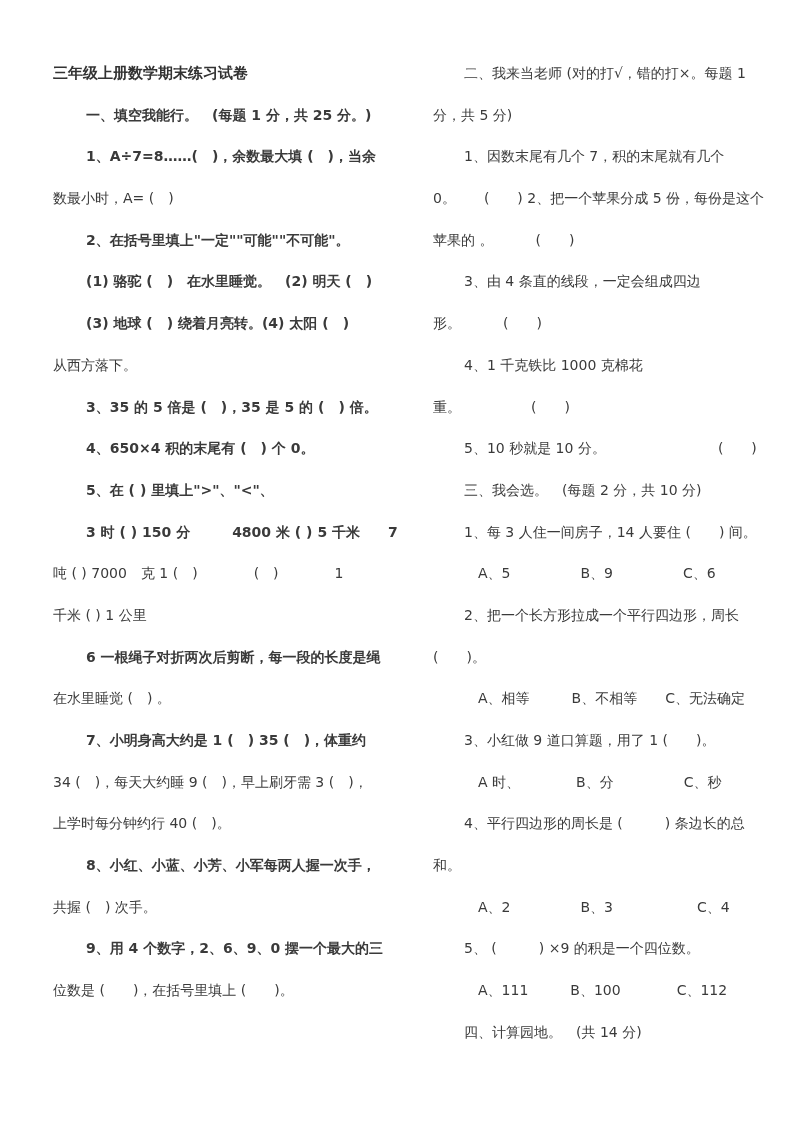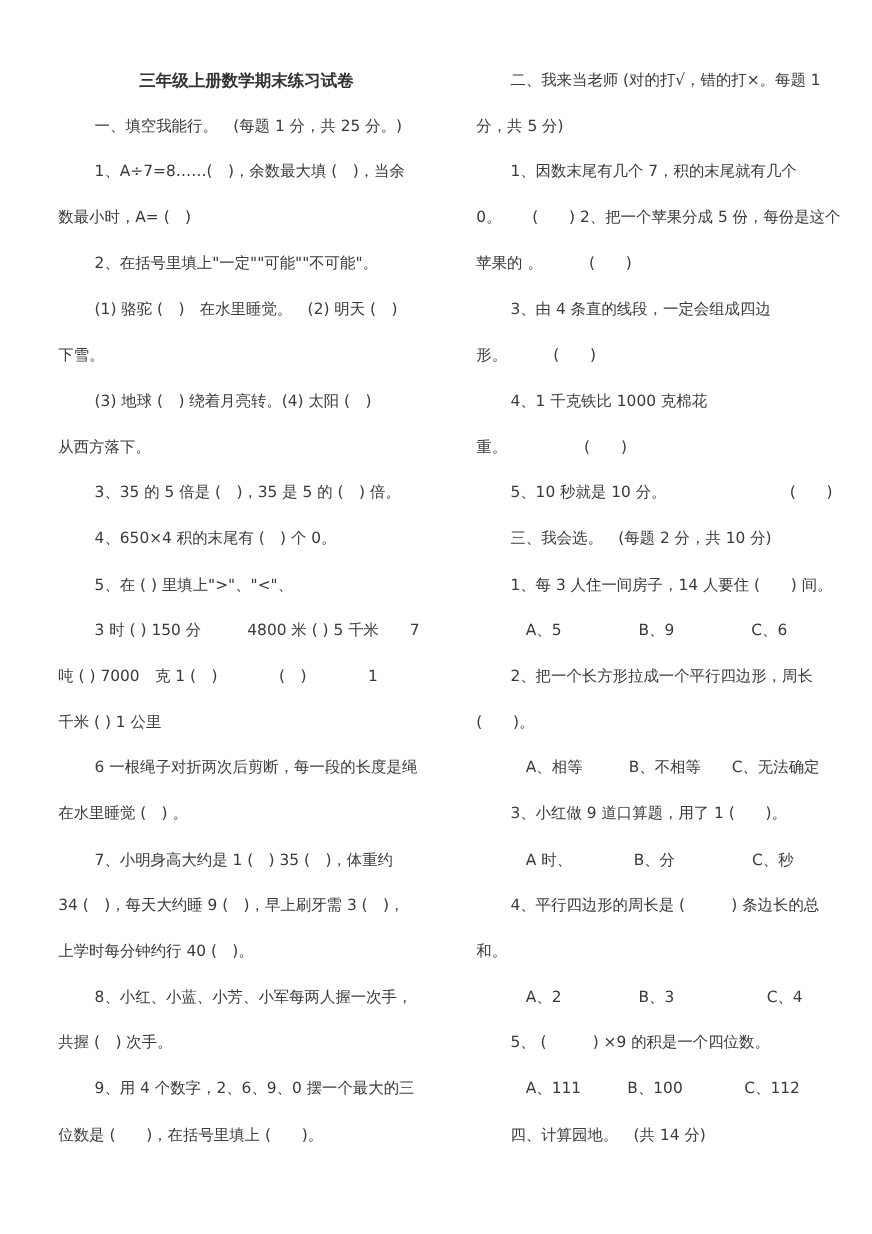--- a/index.html
+++ b/index.html
@@ -21,42 +21,41 @@
     top: 53px;
     font-size: 14px;
     line-height: 41.7px;
   }
   .col-left  { left: 53px;  width: 342px; }
   .col-right { left: 433px; width: 352px; }
   .line {
     height: 41.7px;
     white-space: pre;
   }
-  .col-left  .line.indent { padding-left: 33px; }
+  .col-left  .line.indent { padding-left: 33px; font-weight: bold; }
   .col-right .line.indent { padding-left: 31px; }
   .line.title {
-    text-align: center;
+    text-align: left;
     font-weight: 700;
     font-size: 15px;
     color: #323232;
     padding-left: 0;
   }
 </style>
 <title>三年级上册数学期末练习试卷</title></head>
 <body>
 
 <div class="page">
   <div class="col col-left">
       <div class="line title">三年级上册数学期末练习试卷</div>
       <div class="line indent">一、填空我能行。　(每题 1 分，共 25 分。)</div>
       <div class="line indent">1、A÷7=8……(　)，余数最大填 (　)，当余</div>
       <div class="line flush">数最小时，A= (　)</div>
       <div class="line indent">2、在括号里填上"一定""可能""不可能"。</div>
       <div class="line indent">(1) 骆驼 (　)　在水里睡觉。　(2) 明天 (　)</div>
-      <div class="line flush">下雪。</div>
       <div class="line indent">(3) 地球 (　) 绕着月亮转。(4) 太阳 (　)</div>
       <div class="line flush">从西方落下。</div>
       <div class="line indent">3、35 的 5 倍是 (　)，35 是 5 的 (　) 倍。</div>
       <div class="line indent">4、650×4 积的末尾有 (　) 个 0。</div>
       <div class="line indent">5、在 ( ) 里填上"&gt;"、"&lt;"、</div>
       <div class="line indent">3 时 ( ) 150 分　　　4800 米 ( ) 5 千米　　7</div>
       <div class="line flush">吨 ( ) 7000　克 1 (　)　　　　(　)　　　　1</div>
       <div class="line flush">千米 ( ) 1 公里</div>
       <div class="line indent">6 一根绳子对折两次后剪断，每一段的长度是绳</div>
       <div class="line flush">在水里睡觉 (　) 。</div>

